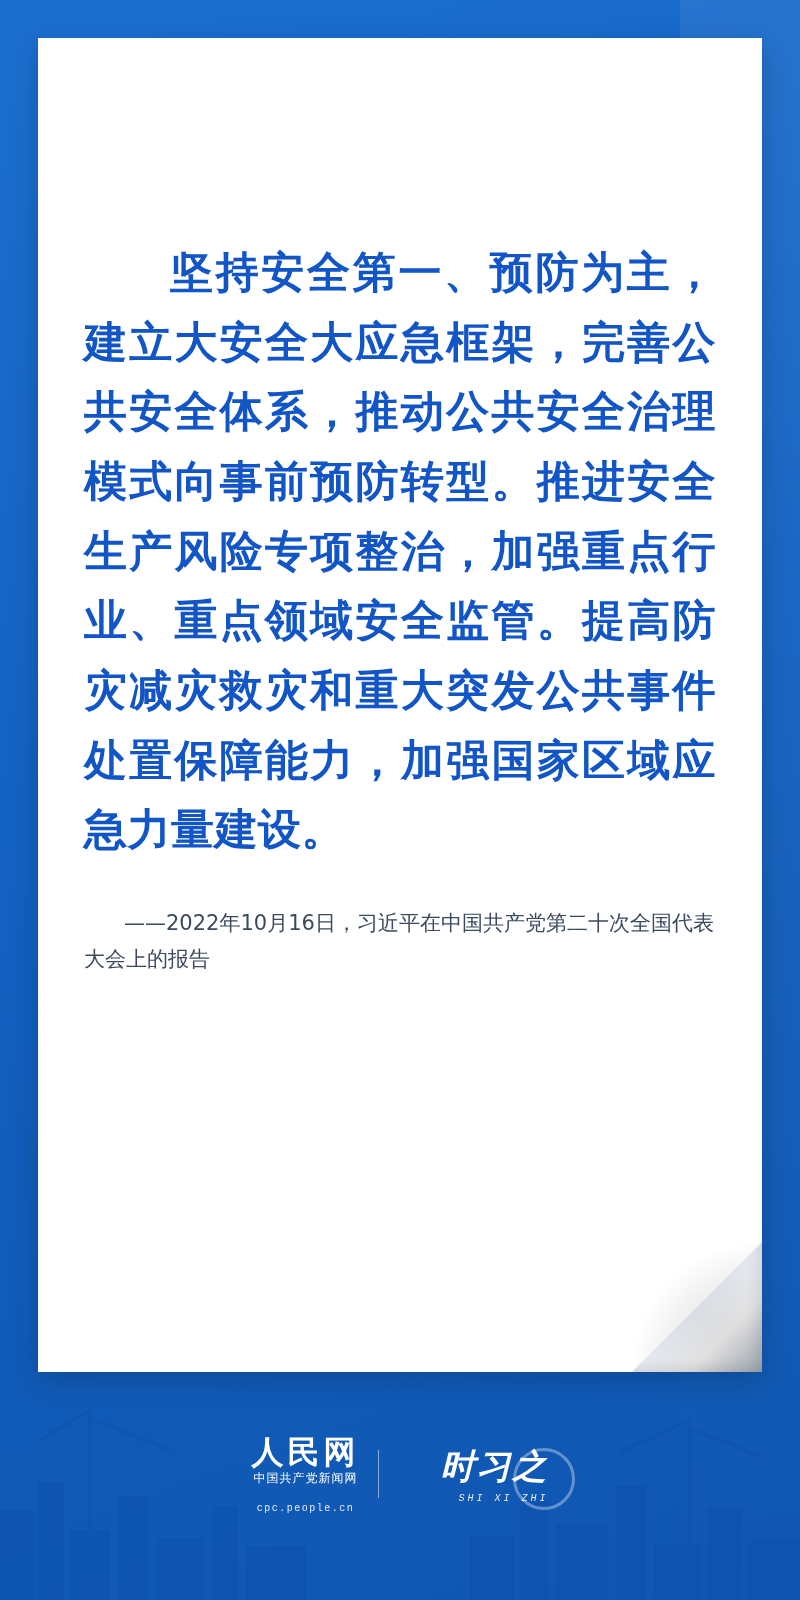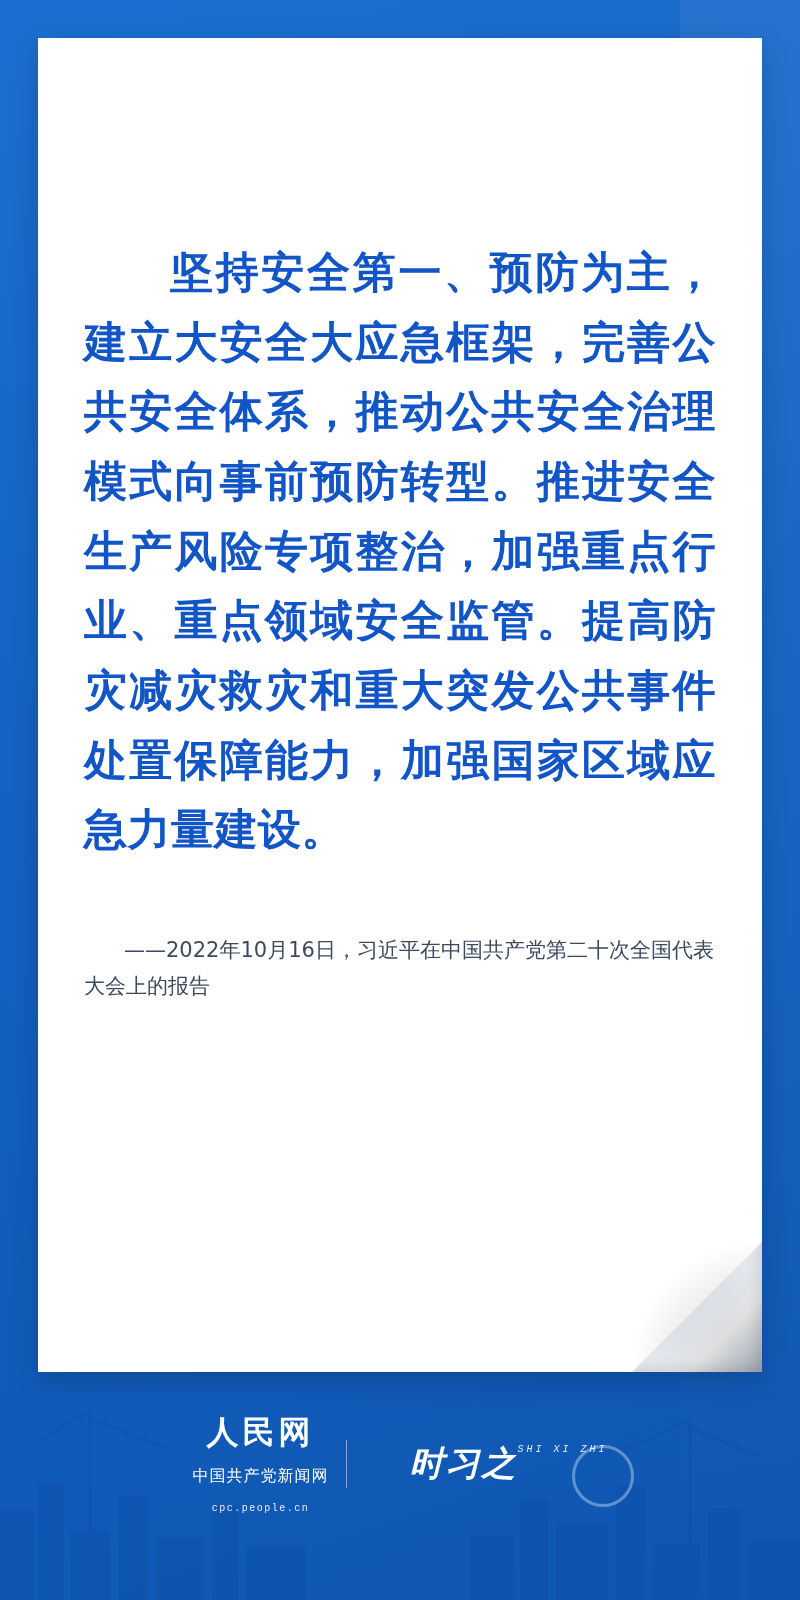--- a/index.html
+++ b/index.html
@@ -61,21 +61,21 @@
     color: #1155c6;
     font-weight: bold;
     font-size: 43px;
     line-height: 1.62;
     letter-spacing: 0.5px;
     text-indent: 86px;
     text-align: justify;
     font-family: "DejaVu Sans", "Liberation Sans", sans-serif;
   }
   .attribution {
-    margin-top: 68px;
+    margin-top: 41px;
     color: #3c4a60;
     font-size: 21px;
     line-height: 1.7;
     text-indent: 40px;
     font-family: "DejaVu Sans", "Liberation Sans", sans-serif;
   }
   
   .curl {
     position: absolute;
     right: 0;
@@ -113,43 +113,43 @@
     color: #ffffff;
   }
   .brand-main {
     font-size: 32px;
     font-weight: bold;
     letter-spacing: 4px;
     line-height: 1.1;
     font-family: "DejaVu Sans", "Liberation Sans", sans-serif;
   }
   .brand-sub {
-    font-size: 16px;
+    font-size: 12px;
     letter-spacing: 1px;
-    margin-top: 16px;
+    margin-top: 0;
     font-family: "DejaVu Sans", "Liberation Sans", sans-serif;
     text-align: right;
   }
   .brand-url {
     font-size: 10px;
     letter-spacing: 1.5px;
     margin-top: 16px;
     opacity: 0.9;
     font-family: "Liberation Mono", monospace;
   }
   .divider-v {
     width: 1px;
     height: 48px;
     background: rgba(255,255,255,0.5);
   }
   .column-logo {
     position: relative;
     display: flex;
-    flex-direction: row;
-    align-items: flex-start;
+    flex-direction: column;
+    align-items: flex-end;
     color: #ffffff;
     padding-left: 6px;
     margin-left: 38px;
   }
   .column-main {
     font-size: 34px;
     font-weight: bold;
     font-style: italic;
     letter-spacing: 2px;
     font-family: "DejaVu Serif", "Liberation Serif", serif;

